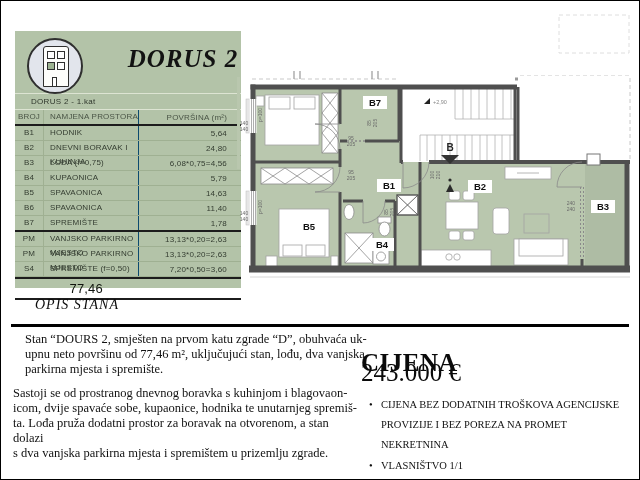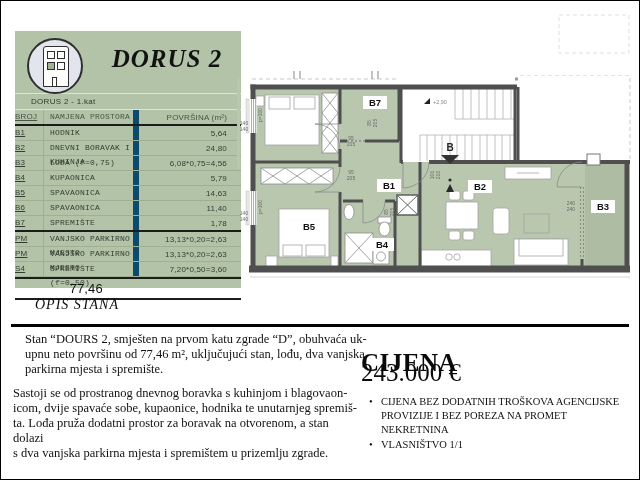--- a/index.html
+++ b/index.html
@@ -10,31 +10,31 @@
   .panel{position:absolute;left:14px;top:30px;width:226px;height:257px;background:#b3c3a8;color:#343d31;}
   .panel-head{position:relative;height:62px;}
   .logo{position:absolute;left:12px;top:7px;width:56px;height:56px;border-radius:50%;
         background:#e2e5ec;border:2px solid #2f2f2f;box-sizing:border-box;}
   .bldg{position:absolute;left:14px;top:6px;width:26px;height:41px;background:#fdfdfb;
         border:1.5px solid #2f2f2f;border-radius:3px 3px 0 0;box-sizing:border-box;}
   .win{position:absolute;width:8px;height:8px;background:#fff;border:1px solid #2f2f2f;box-sizing:border-box;}
   .w1{left:3px;top:4px;} .w2{left:13px;top:4px;}
   .w3{left:3px;top:15px;background:#9db392;} .w4{left:13px;top:15px;}
   .door{position:absolute;left:8px;bottom:0;width:5px;height:9px;background:#fff;border:1px solid #2f2f2f;border-bottom:none;box-sizing:border-box;}
-  .title{position:absolute;left:82px;top:14px;width:140px;text-align:center;
+  .title{position:absolute;left:98px;top:14px;width:140px;text-align:center;
          font-family:"Liberation Serif",serif;font-style:italic;font-weight:bold;
          font-size:25px;color:#121212;letter-spacing:1px;}
   .subbar{height:15px;line-height:15px;border-top:1px solid #dde4d3;border-bottom:1px solid #dde4d3;
           font-size:8px;padding-left:16px;letter-spacing:.3px;color:#2f372c;}
   .thead,.trow,.ttotal{display:flex;align-items:center;font-size:8px;letter-spacing:.2px;}
   .thead{height:14px;color:#4a5546;border-bottom:2px solid #1c1c1c;}
   .trow{height:14px;border-bottom:1px solid #9fb092;}
   .trow.sep-top{border-top:2px solid #1c1c1c;margin-top:-1px;}
-  .c-id{width:28px;text-align:left;border-right:1px solid #9fb092;align-self:stretch;line-height:14px;text-decoration:underline;}
-  .c-name{flex:1;padding-left:6px;border-right:6px solid #0c4a6e;align-self:stretch;line-height:14px;font-family:Liberation Mono, monospace;}
+  .c-id{width:28px;text-align:center;border-right:1px solid #9fb092;align-self:stretch;line-height:14px;}
+  .c-name{flex:1;padding-left:6px;border-right:1px solid #0c4a6e;align-self:stretch;line-height:14px;}
   .c-area{width:88px;text-align:right;padding-right:14px;}
   .ttotal{height:19px;border-top:2px solid #1c1c1c;border-bottom:2px solid #1c1c1c;}
   .t-label{flex:1;padding-left:34px;font-weight:bold;font-size:9px;color:#20261d;}
   .t-value{width:88px;text-align:right;padding-right:6px;font-size:13px;color:#10140e;}
 
   
   .plan{position:absolute;left:236px;top:8px;width:400px;height:287px;}
   .plan text{font-family:"Liberation Sans",sans-serif;}
   .roomlbl{font-size:9.5px;font-weight:bold;fill:#111;}
   .dim{font-size:5px;fill:#6a6a6a;}
@@ -44,21 +44,21 @@
               font-style:italic;font-weight:normal;font-size:14px;color:#0c0c0c;letter-spacing:1px;}
   .rule{position:absolute;left:10px;top:323px;width:618px;height:3px;background:#000;}
   .opis-p{position:absolute;left:12px;width:344px;font-family:"Liberation Serif",serif;
           font-size:12.5px;line-height:15px;color:#111;white-space:pre-line;}
   .p1{top:331px;margin-left:12px;} .p2{top:385px;}
   .cijena-title{position:absolute;left:360px;top:348px;font-family:"Liberation Serif",serif;
                 font-weight:bold;font-size:25px;color:#0a0a0a;letter-spacing:.5px;text-align:center;}
   .price{position:absolute;left:360px;top:358px;font-family:"Liberation Serif",serif;
          font-size:25px;color:#0a0a0a;}
   .bullets{position:absolute;left:366px;top:394px;width:266px;margin:0;padding:0;list-style:none;
-           font-family:"Liberation Serif",serif;font-size:10.5px;line-height:14px;color:#111;}
+           font-family:"Liberation Serif",serif;font-size:10.5px;line-height:20px;color:#111;}
   .bullets li{padding-left:14px;position:relative;margin-bottom:1px;}
   .bullets li::before{content:"•";position:absolute;left:2px;top:0;}
 </style>
 </head>
 <body>
 
 <div class="page">
 
   <div class="panel">
     <div class="panel-head">

